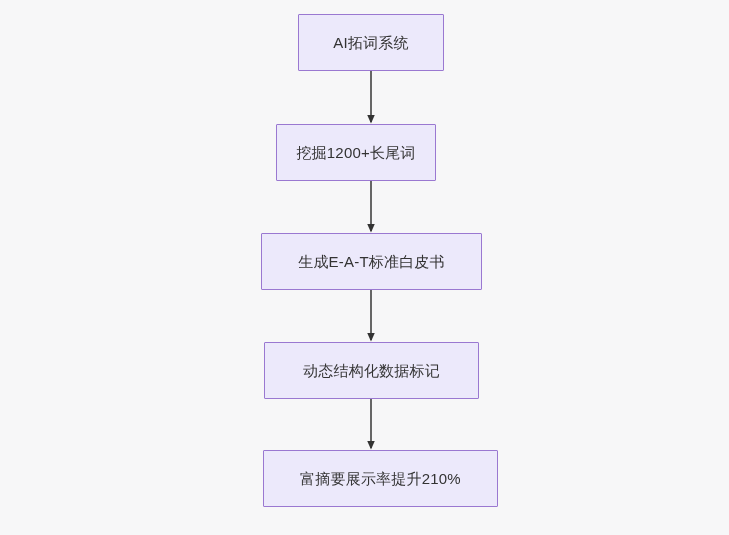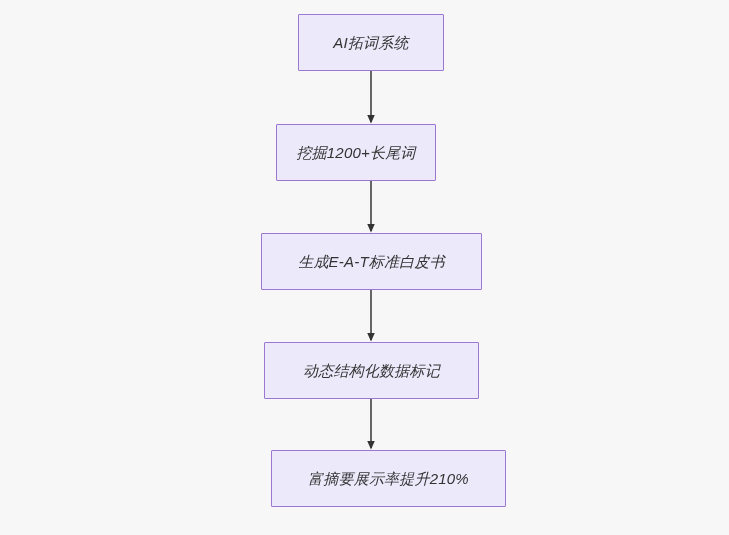--- a/index.html
+++ b/index.html
@@ -11,21 +11,20 @@
     height: 535px;
     background: #f7f7f8;
     font-family: "Liberation Sans", "DejaVu Sans", sans-serif;
     overflow: hidden;
   }
 
   #flowchart {
     position: relative;
     width: 729px;
     height: 535px;
-    font-style: italic;
   }
 
   .node {
     position: absolute;
     box-sizing: border-box;
     background: #ece9fb;
     border: 1.4px solid #9a78d1;
     border-radius: 1px;
     display: flex;
     align-items: center;
@@ -39,21 +38,21 @@
 
   .node-label {
     display: block;
   }
 
   
   .node-1 { left: 298px; top: 14px;  width: 146px; height: 57px; }
   .node-2 { left: 276px; top: 124px; width: 160px; height: 57px; }
   .node-3 { left: 261px; top: 233px; width: 221px; height: 57px; }
   .node-4 { left: 264px; top: 342px; width: 215px; height: 57px; }
-  .node-5 { left: 271px; top: 450px; width: 235px; height: 57px; text-align: center; }
+  .node-5 { left: 263px; top: 450px; width: 235px; height: 57px; text-align: center; }
 
   .edge-layer {
     position: absolute;
     left: 0;
     top: 0;
     width: 729px;
     height: 535px;
     pointer-events: none;
   }
 </style>

